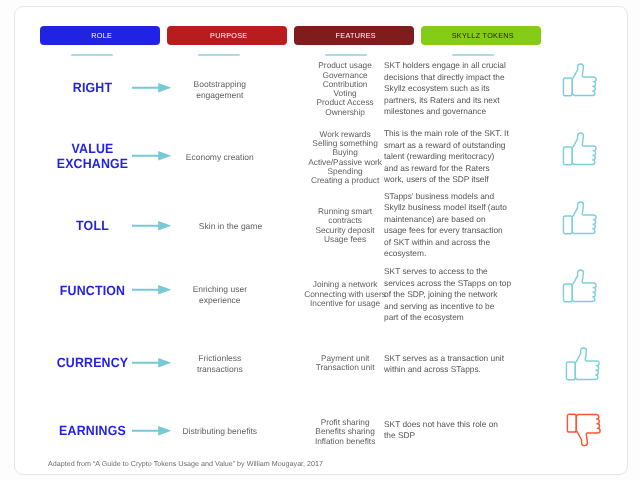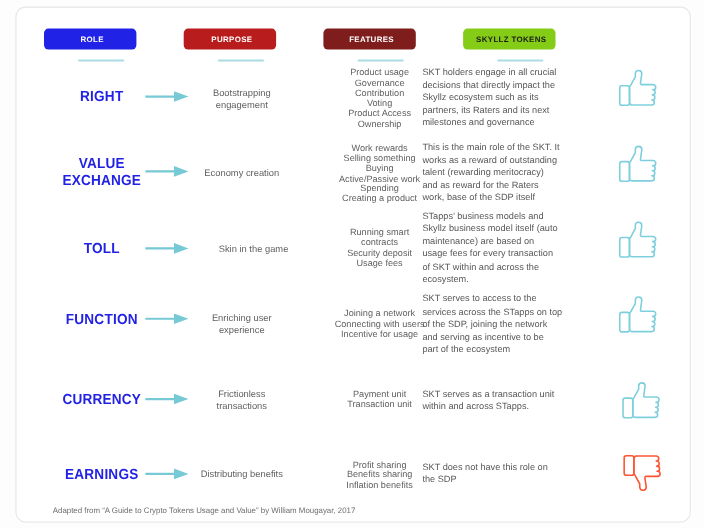--- a/index.html
+++ b/index.html
@@ -11,23 +11,23 @@
     -webkit-font-smoothing:antialiased;
     text-rendering:geometricPrecision;
   }
   #card{
     position:absolute;left:13.5px;top:6px;width:614px;height:469px;
     background:#ffffff;border:1px solid #e6e6e6;border-radius:9px;
     box-sizing:border-box;
   }
   .pill{
     position:absolute;height:19px;border-radius:4px;
-    color:#fff;font-size:7.2px;font-weight:bold;letter-spacing:0.32px;
+    color:#fff;font-size:7.2px;font-weight:normal;letter-spacing:0.32px;
     display:flex;align-items:center;justify-content:center;
-    width:84px;padding-left:3.6px;box-sizing:border-box;
+    width:120px;padding-left:3.6px;box-sizing:border-box;
   }
   .uline{position:absolute;height:2.4px;background:#a9dce3;border-radius:1.2px;}
   .rolelabel div{display:block;transform:scaleX(0.93);}
   .rolelabel{
     position:absolute;color:#2222e6;font-weight:bold;font-size:13.3px;
     text-align:center;line-height:14.6px;letter-spacing:0.2px;
   }
   .arrow{position:absolute;line-height:0;}
   .arrow svg,.thumb svg{display:block;}
   .purpose,.features{
@@ -109,24 +109,24 @@
     <div class="features" style="left:285.6px;width:119px;top:129.8px">
       <div>Work rewards</div>
       <div>Selling something</div>
       <div>Buying</div>
       <div>Active/Passive work</div>
       <div>Spending</div>
       <div>Creating a product</div>
     </div>
     <div class="tokens" style="left:384px;width:181px;top:128.3px">
       <div>This is the main role of the SKT. It</div>
-      <div>works as a reward of outstanding</div>
+      <div>smart as a reward of outstanding</div>
       <div>talent (rewarding meritocracy)</div>
       <div>and as reward for the Raters</div>
-      <div>work, base of the SDP itself</div>
+      <div>work, users of the SDP itself</div>
     </div>
     <div class="thumb" style="left:561px;top:130px">
       <svg viewBox="-1 -1 36.6 37" width="36.6" height="37">
         <g fill="none" stroke="#7ecfdd" stroke-width="1.44" stroke-linecap="round" stroke-linejoin="round">
           <rect x="1.42" y="15.95" width="8.86" height="17.75" rx="1.85"></rect>
           <path d="M10.28 32.1 L12.1 33.45 H30.55 a2.3 2.3 0 0 0 0 -4.6 h0.45 a2.3 2.3 0 0 0 0 -4.6 h0.3 a2.3 2.3 0 0 0 0 -4.6 h0.45 a2.35 2.35 0 0 0 0 -4.7 H21.3 a1.05 1.05 0 0 1 -1.05 -1.15 L21.45 5.0 a2.93 2.93 0 0 0 -5.85 -0.25 L15.6 7.7 L11.35 15.55 a1.6 1.6 0 0 1 -1.47 0.97 H10.28 Z"></path>
         </g>
       </svg>
     </div>
     <div class="rolelabel" style="left:41.5px;width:101px;top:219px">

